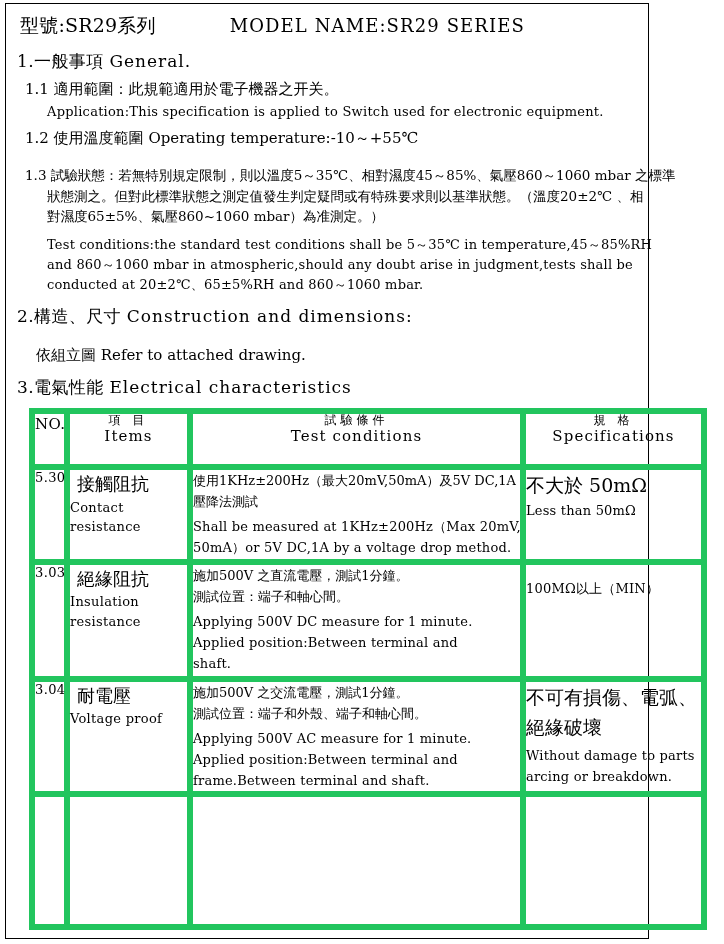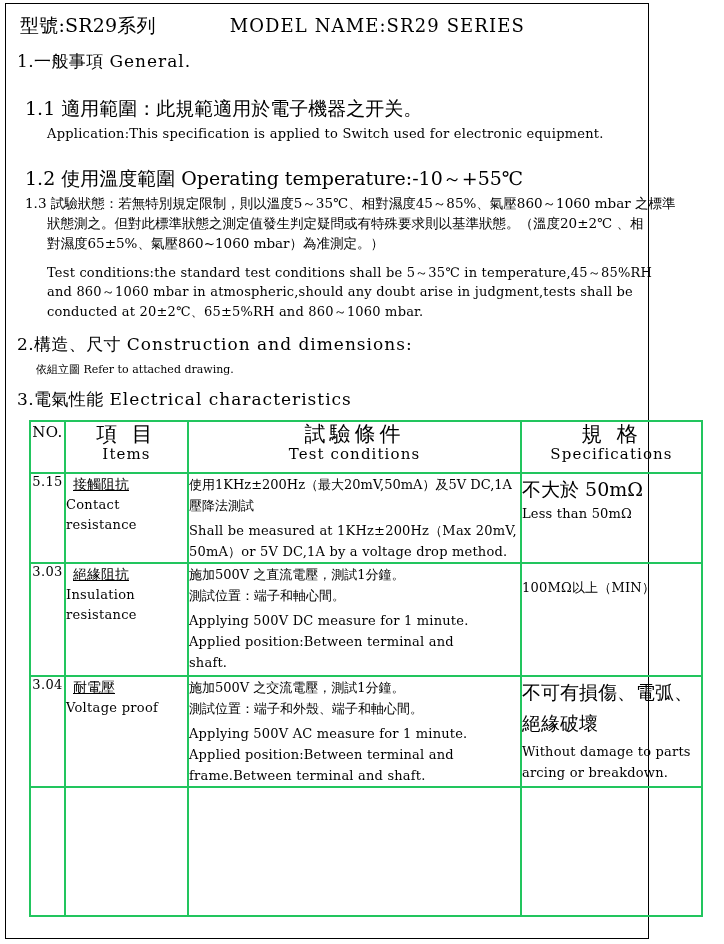--- a/index.html
+++ b/index.html
@@ -61,89 +61,89 @@
     padding-left: 11px;
     margin-top: 11px;
     letter-spacing: 0.4px;
     white-space: nowrap;
   }
   .sec-heading .en {
     letter-spacing: 1.0px;
   }
 
   .sub {
-    font-size: 19px;
+    font-size: 15px;
     padding-left: 19px;
-    margin-top: 22px;
+    margin-top: 6px;
     line-height: 1.45;
     white-space: nowrap;
   }
   .sub-en {
     font-size: 13px;
     padding-left: 41px;
     margin-top: 2px;
     line-height: 1.45;
     letter-spacing: 0.25px;
     white-space: nowrap;
   }
   .sub-wrap {
     font-size: 13.5px;
     padding-left: 19px;
-    margin-top: 0;
+    margin-top: 16px;
     line-height: 1.5;
   }
   .sub-wrap .cont {
     display: block;
     padding-left: 22px;
     white-space: nowrap;
   }
   .sub-wrap .l1 { white-space: nowrap; }
 
   .para-en {
     font-size: 13px;
     padding-left: 41px;
     margin-top: 9px;
     line-height: 1.52;
     letter-spacing: 0.2px;
   }
   .para-en div { white-space: nowrap; }
 
   .note-line {
-    font-size: 11px;
+    font-size: 15px;
     padding-left: 30px;
-    margin-top: 6px;
+    margin-top: 18px;
     white-space: nowrap;
   }
 
   
   .table-wrap {
     padding: 9px 0 0 23px;
   }
   table.spec {
     border-collapse: collapse;
     width: 672px;
     table-layout: fixed;
   }
   table.spec td, table.spec th {
-    border: 2px solid #22c55e;
+    border: 6px solid #22c55e;
     vertical-align: top;
     padding: 0;
   }
   col.c-no    { width: 35px; }
   col.c-item  { width: 123px; }
   col.c-test  { width: 333px; }
   col.c-spec  { width: 181px; }
 
   thead td {
     text-align: center;
     height: 50px;
     vertical-align: middle;
   }
   .hd-cn {
-    font-size: 21px;
+    font-size: 12px;
     letter-spacing: 4px;
     display: block;
     line-height: 1.16;
   }
   .hd-en {
     font-size: 15px;
     letter-spacing: 1.1px;
     display: block;
     line-height: 1.16;
   }
@@ -157,24 +157,23 @@
     font-size: 13px;
     padding-top: 8px;
     letter-spacing: 0.4px;
   }
   td.item-cell {
     padding: 7px 0 6px 14px;
     font-size: 13px;
     line-height: 1.52;
   }
   td.item-cell .cn {
-    font-size: 14px;
+    font-size: 18px;
     display: block;
     padding-left: 7px;
-    text-decoration: underline;
   }
   td.item-cell .en {
     display: block;
     letter-spacing: 0.3px;
   }
 
   td.test-cell {
     padding: 6px 5px 6px 9px;
     font-size: 13px;
     line-height: 1.62;
@@ -283,21 +282,21 @@
             </td>
             <td>
               <span class="hd-cn">規 格</span>
               <span class="hd-en">Specifications</span>
             </td>
           </tr>
         </thead>
         <tbody>
 
           <tr class="r301">
-            <td class="no-cell">5.15</td>
+            <td class="no-cell">5.30</td>
             <td class="item-cell">
               <span class="cn">接觸阻抗</span>
               <span class="en">Contact</span>
               <span class="en">resistance</span>
             </td>
             <td class="test-cell">
               <span class="cn">使用1KHz±200Hz（最大20mV,50mA）及5V DC,1A</span>
               <span class="cn">壓降法測試</span>
               <span class="en gap">Shall be measured at 1KHz±200Hz（Max 20mV,</span>
               <span class="en">50mA）or 5V DC,1A by a voltage drop method.</span>

